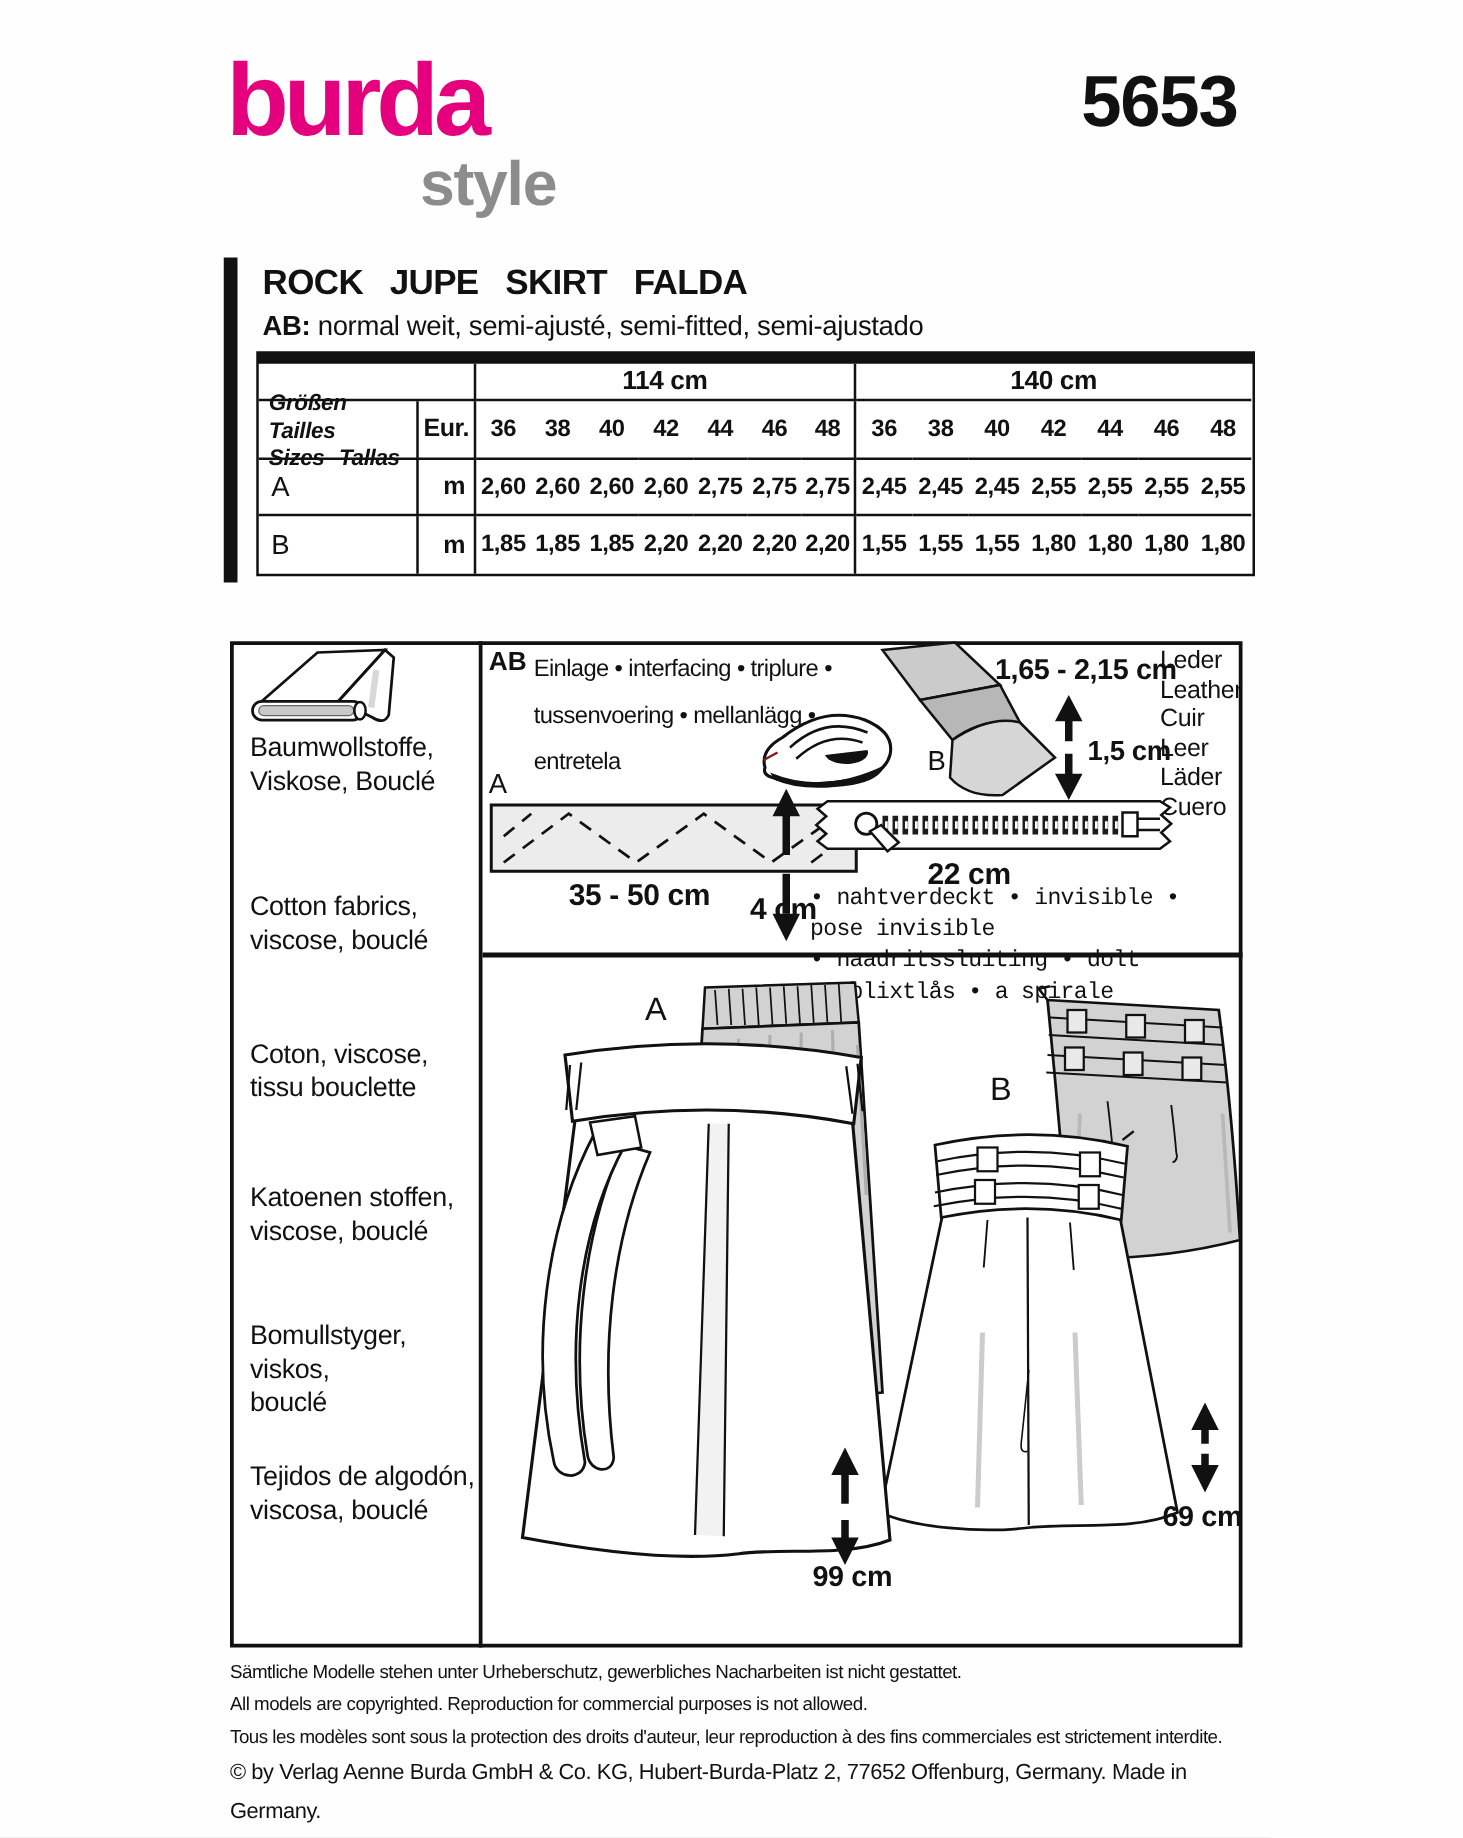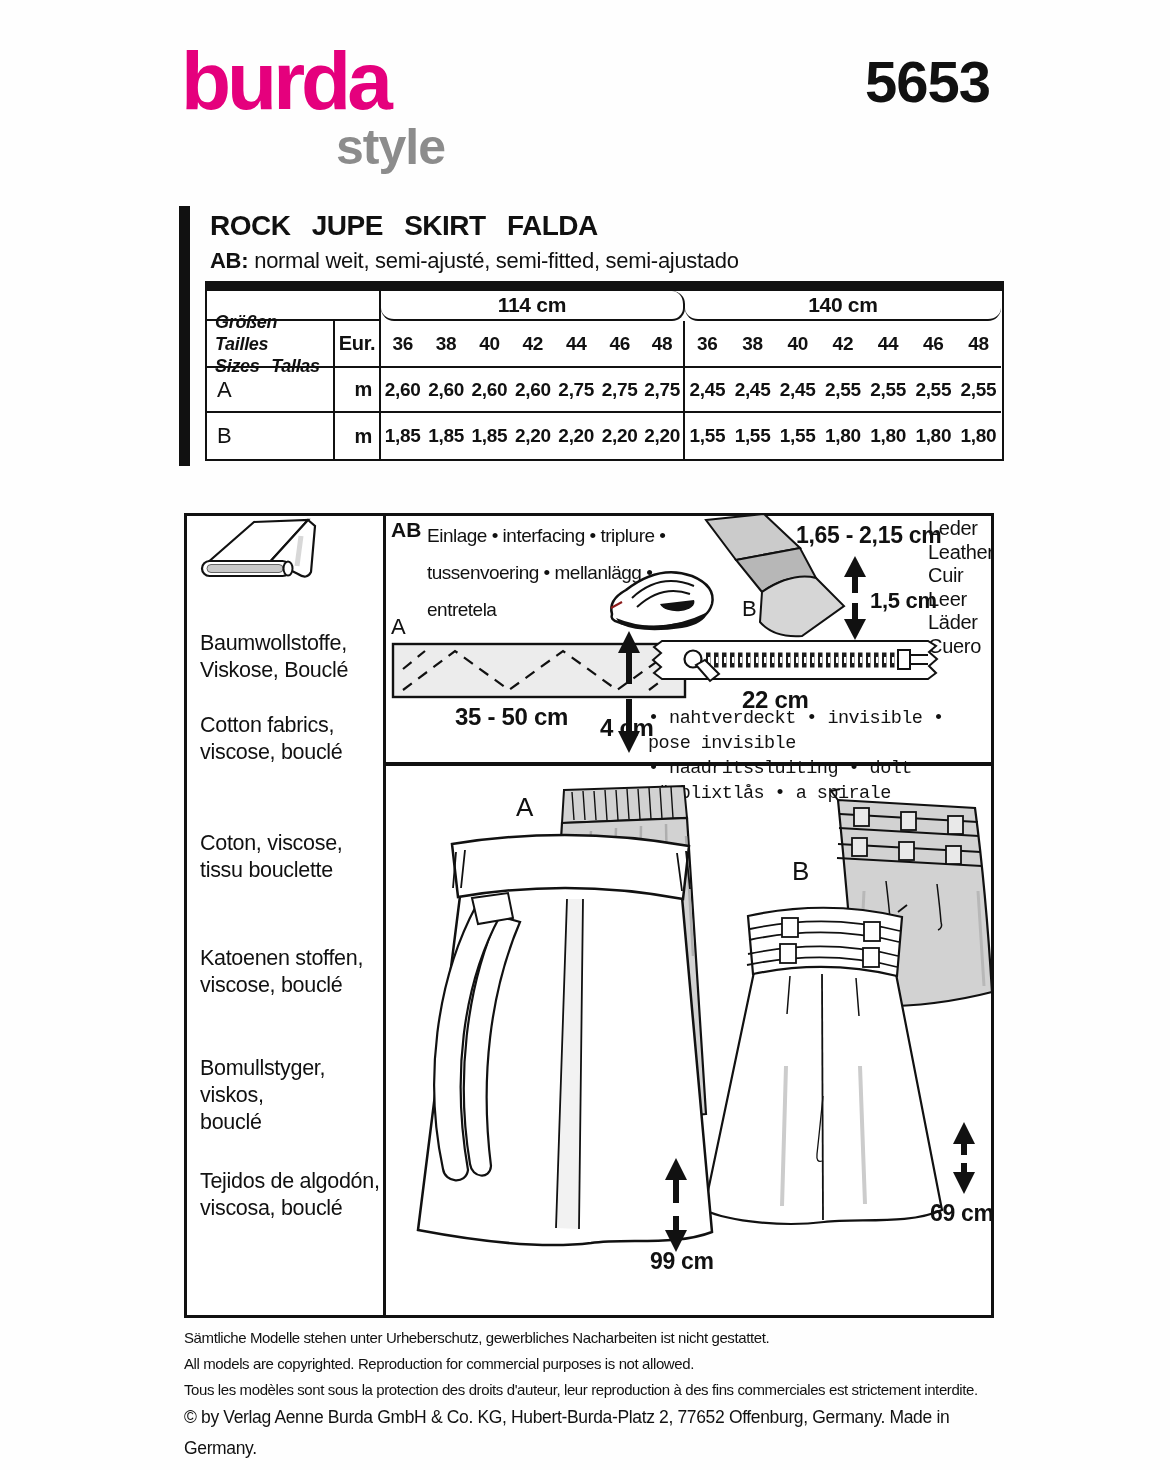--- a/index.html
+++ b/index.html
@@ -25,21 +25,21 @@
     grid-template-columns:128px 46px repeat(7,43.4px) repeat(7,45.2px);
     grid-template-rows:30px 47px 45px 46px;
     border:2px solid #111;border-top:10px solid #111;background:#fff;
   }
   .cell{display:flex;align-items:center;justify-content:center;font-weight:bold;font-size:19px;letter-spacing:-0.3px;}
   .cell.hdr{font-size:21px;}
   .cell.rowhead{font-size:18px;line-height:22px;justify-content:flex-start;padding-left:8px;white-space:pre-line;word-spacing:7px;font-style:italic;}
   .cell.eur{font-size:20px;}
   .cell.lbl{justify-content:flex-start;padding-left:10px;font-weight:500;font-size:22px;}
   .cell.unit{justify-content:flex-end;padding-right:7px;font-size:20px;}
-  .span2{grid-column:span 2;} .span7{grid-column:span 7;border-radius:13px;}
+  .span2{grid-column:span 2;} .span7{grid-column:span 7;}
   .bR{border-right:2px solid #111;} .bB{border-bottom:2px solid #111;}
   
   .main-box{left:184px;top:513px;width:810px;height:805px;border:3px solid #111;box-sizing:border-box;background:#fff;}
   .v-divider{left:383px;top:513px;width:3px;height:805px;background:#111;}
   .h-divider{left:386px;top:762px;width:608px;height:4px;background:#111;}
   .fabric-text{left:200px;width:180px;font-size:21.5px;line-height:27px;white-space:pre-line;letter-spacing:-0.3px;}
   
   .lab{font-size:22px;font-weight:500;}
   .lab-bold{font-size:21px;font-weight:bold;}
   .meas{font-weight:bold;font-size:22px;letter-spacing:-0.3px;white-space:nowrap;}
@@ -132,21 +132,21 @@
   <div class="abs h-divider"></div>
 
   <svg class="abs" style="left:198px;top:514px" width="130" height="72" viewBox="0 0 130 72">
     <path d="M8,50 L56,8 L110,6 L70,50 Z" fill="#fff" stroke="#111" stroke-width="2.2"></path>
     <path d="M70,50 L110,6 L117,12 L113,58 Q109,66 100,60 L88,54 Z" fill="#fff" stroke="#111" stroke-width="2.2"></path>
     <path d="M103,22 L99,52" stroke="#d8d8d8" stroke-width="5" fill="none"></path>
     <rect x="4" y="47" width="88" height="15" rx="7.5" fill="#fff" stroke="#111" stroke-width="2.2"></rect>
     <rect x="9" y="50.5" width="76" height="8" rx="4" fill="#c9c9c9" stroke="#666" stroke-width="1"></rect>
     <ellipse cx="90" cy="54.5" rx="4.5" ry="7" fill="#fff" stroke="#111" stroke-width="2"></ellipse>
   </svg>
-  <div class="abs fabric-text" style="top:630px">Baumwollstoffe,
+  <div class="abs fabric-text" style="top:585px">Baumwollstoffe,
 Viskose, Bouclé</div>
   <div class="abs fabric-text" style="top:712px">Cotton fabrics,
 viscose, bouclé</div>
   <div class="abs fabric-text" style="top:830px">Coton, viscose,
 tissu bouclette</div>
   <div class="abs fabric-text" style="top:945px">Katoenen stoffen,
 viscose, bouclé</div>
   <div class="abs fabric-text" style="top:1055px">Bomullstyger, viskos,
 bouclé</div>
   <div class="abs fabric-text" style="top:1168px">Tejidos de algodón,

